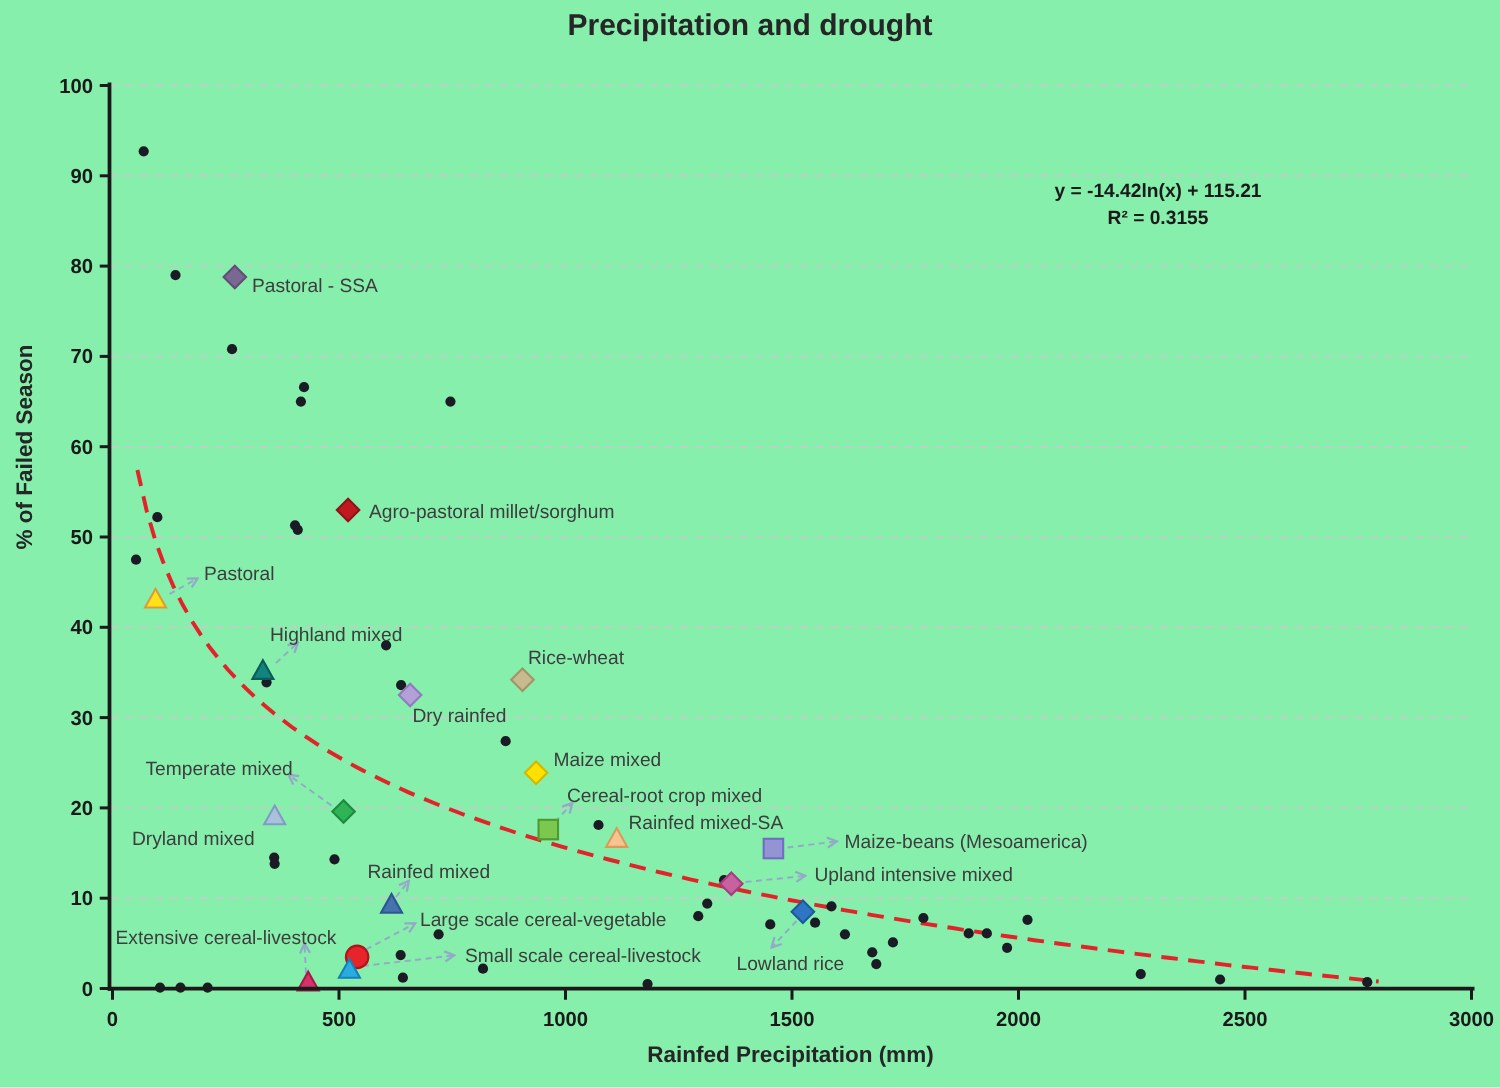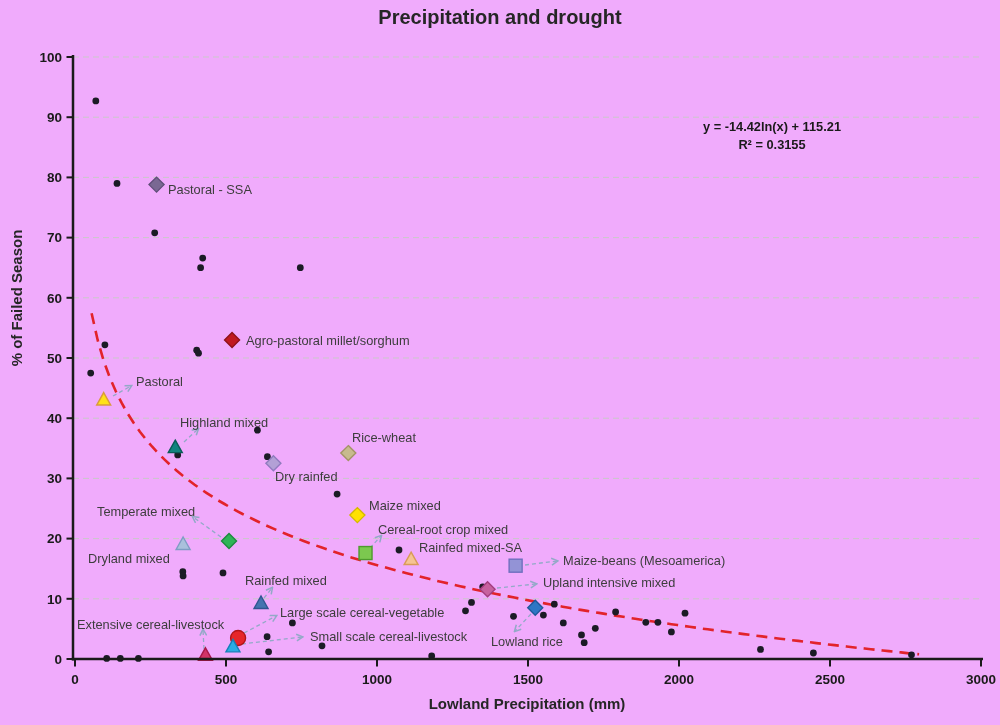--- a/index.html
+++ b/index.html
@@ -1,16 +1,16 @@
 <!DOCTYPE html>
 <html><head>
 <meta charset="utf-8">
 <style>
   html,body{margin:0;padding:0;background:#ffffff;}
-  .chart-wrap{position:relative;width:1000px;height:725px;background:#f0abfc;overflow:hidden;
+  .chart-wrap{position:relative;width:1000px;height:725px;background:#86efac;overflow:hidden;
     font-family:"Liberation Sans",sans-serif;}
   .chart-title{position:absolute;top:6px;left:0;width:1000px;text-align:center;
     font-size:20px;font-weight:bold;color:#262626;letter-spacing:0px;}
   .x-label{position:absolute;top:695px;left:73px;width:908px;text-align:center;
     font-size:15px;font-weight:bold;color:#262626;}
   .y-label{position:absolute;left:8px;top:418px;width:240px;text-align:center;
     font-size:15px;font-weight:bold;color:#262626;
     transform:rotate(-90deg);transform-origin:0 0;}
   svg{position:absolute;top:0;left:0;font-family:"Liberation Sans",sans-serif;}
 </style>
@@ -179,15 +179,15 @@
         <text x="528" y="684">1500</text>
         <text x="679" y="684">2000</text>
         <text x="830" y="684">2500</text>
         <text x="981" y="684">3000</text>
       </g>
       <g font-size="12.8" font-weight="bold" fill="#1a1a1a" text-anchor="middle">
         <text x="772" y="131">y = -14.42ln(x) + 115.21</text>
         <text x="772" y="149">R² = 0.3155</text>
       </g>
     </svg>
-  <div class="x-label">Lowland Precipitation (mm)</div>
+  <div class="x-label">Rainfed Precipitation (mm)</div>
   <div class="y-label">% of Failed Season</div>
 </div>
 
 </body></html>

